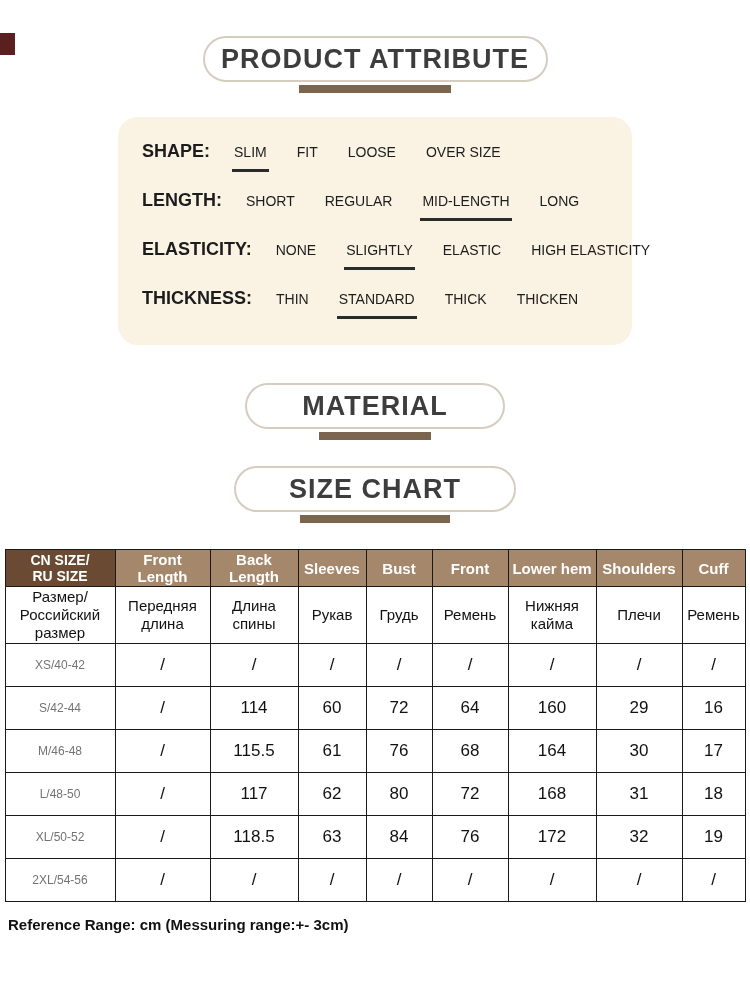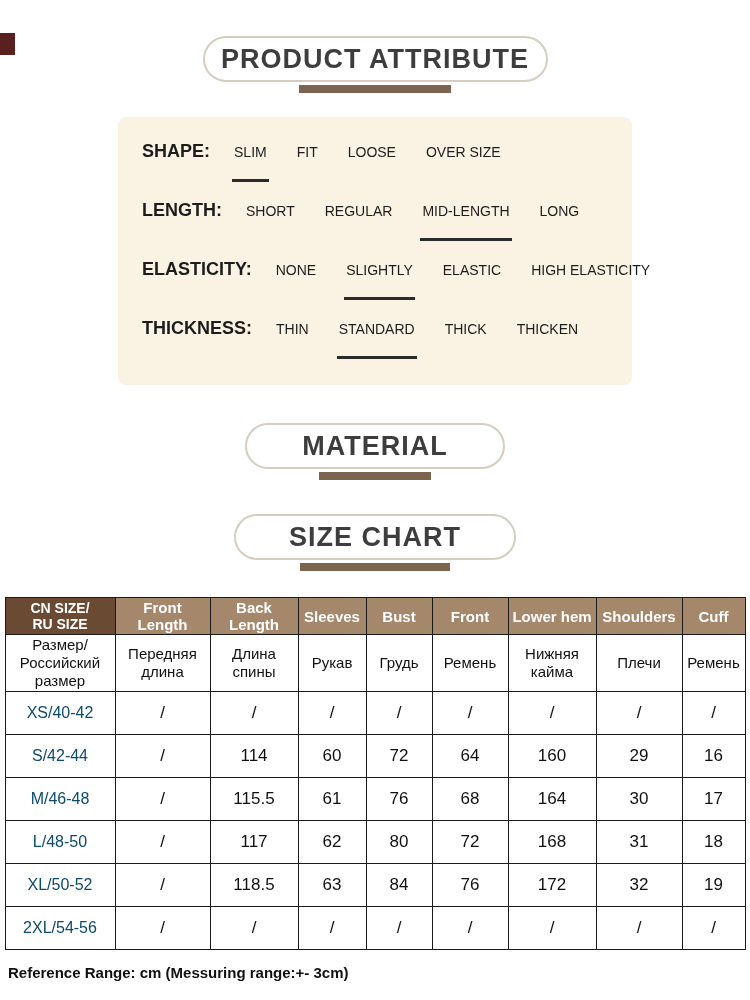--- a/index.html
+++ b/index.html
@@ -20,44 +20,44 @@
   .title-wrap{display:flex;flex-direction:column;align-items:center;}
   .title-box{
     border:2px solid #d5cdbf;border-radius:26px;background:#fff;
     display:flex;align-items:center;justify-content:center;
     font-size:27px;font-weight:bold;letter-spacing:1px;color:#3d3d3d;height:46px;text-align:right;
   }
   .title-bar{height:8px;background:var(--accent-bar);margin-top:3px;}
   .mt-top{margin-top:36px;}
   .panel{
     width:514px;margin:24px auto 0;background:var(--panel-bg);
-    border-radius:8px;padding:24px 14px 8px 14px;
+    border-radius:20px;padding:24px 14px 8px 14px;
   }
   .attr-row{display:flex;align-items:baseline;margin-bottom:18px;padding-left:10px;}
   .attr-label{font-weight:bold;font-size:18px;margin-right:22px;white-space:nowrap;color:#1c1c1c;}
   .attr-options{display:flex;gap:26px;align-items:baseline;}
   .attr-option{font-size:14px;white-space:nowrap;color:#1c1c1c;padding:0 2px;}
-  .attr-option.selected{border-bottom:3px solid #2b2b2b;padding-bottom:19px;}
+  .attr-option.selected{border-bottom:3px solid #2b2b2b;padding-bottom:9px;}
   .material-block{margin-top:20px;font-weight:bold;color:#111;line-height:1.4;}
   .material-en{text-align:center;font-size:19px;}
   .material-ru1{text-align:center;font-size:19px;}
   .material-ru2{text-align:left;padding-left:205px;font-size:19px;}
   .mt-material{margin-top:38px;}
-  .mt-size{margin-top:34px;}
+  .mt-size{margin-top:26px;}
   .size-table{
     border-collapse:collapse;table-layout:fixed;width:740px;margin:26px auto 0;
   }
   .size-table th,.size-table td{
     border:1px solid var(--border-dark);text-align:center;vertical-align:middle;padding:1px;
     overflow:hidden;
   }
   .th-dark{background:var(--header-dark-bg);color:#fff;font-size:14px;font-weight:bold;line-height:1.15;white-space:pre-line;height:36px;}
   .th-light{background:var(--header-light-bg);color:#fff;font-size:15px;font-weight:600;height:36px;}
   .th-ru{background:#fff;color:#111;font-size:15px;font-weight:normal;white-space:pre-line;line-height:1.2;height:56px;}
-  .size-cell{font-size:16px;height:43px;color:#0c4a6e;}
+  .size-cell{font-size:12px;height:43px;color:#737373;}
   .val-cell{font-size:17px;color:#111;}
   .footer{margin:14px 0 0 8px;font-weight:bold;font-size:15px;color:#111;}
 </style>
 </head>
 <body>
 
 <div class="corner-badge"></div>
 
 <section>
   <div class="title-wrap mt-top">

